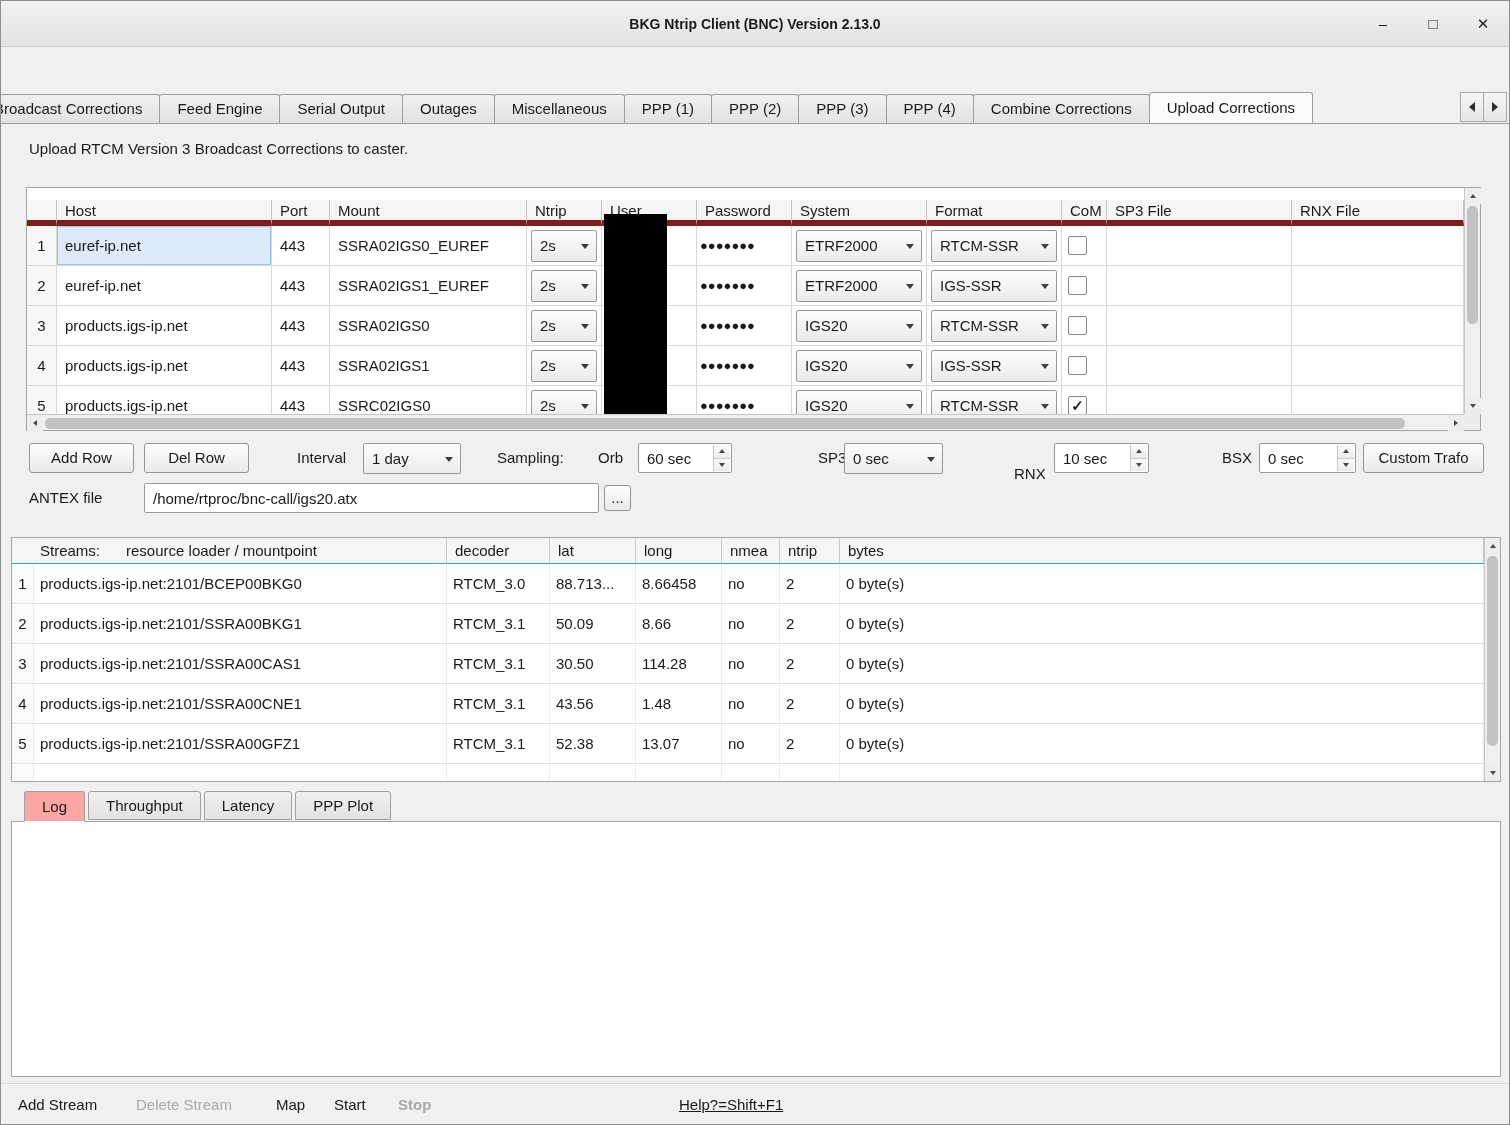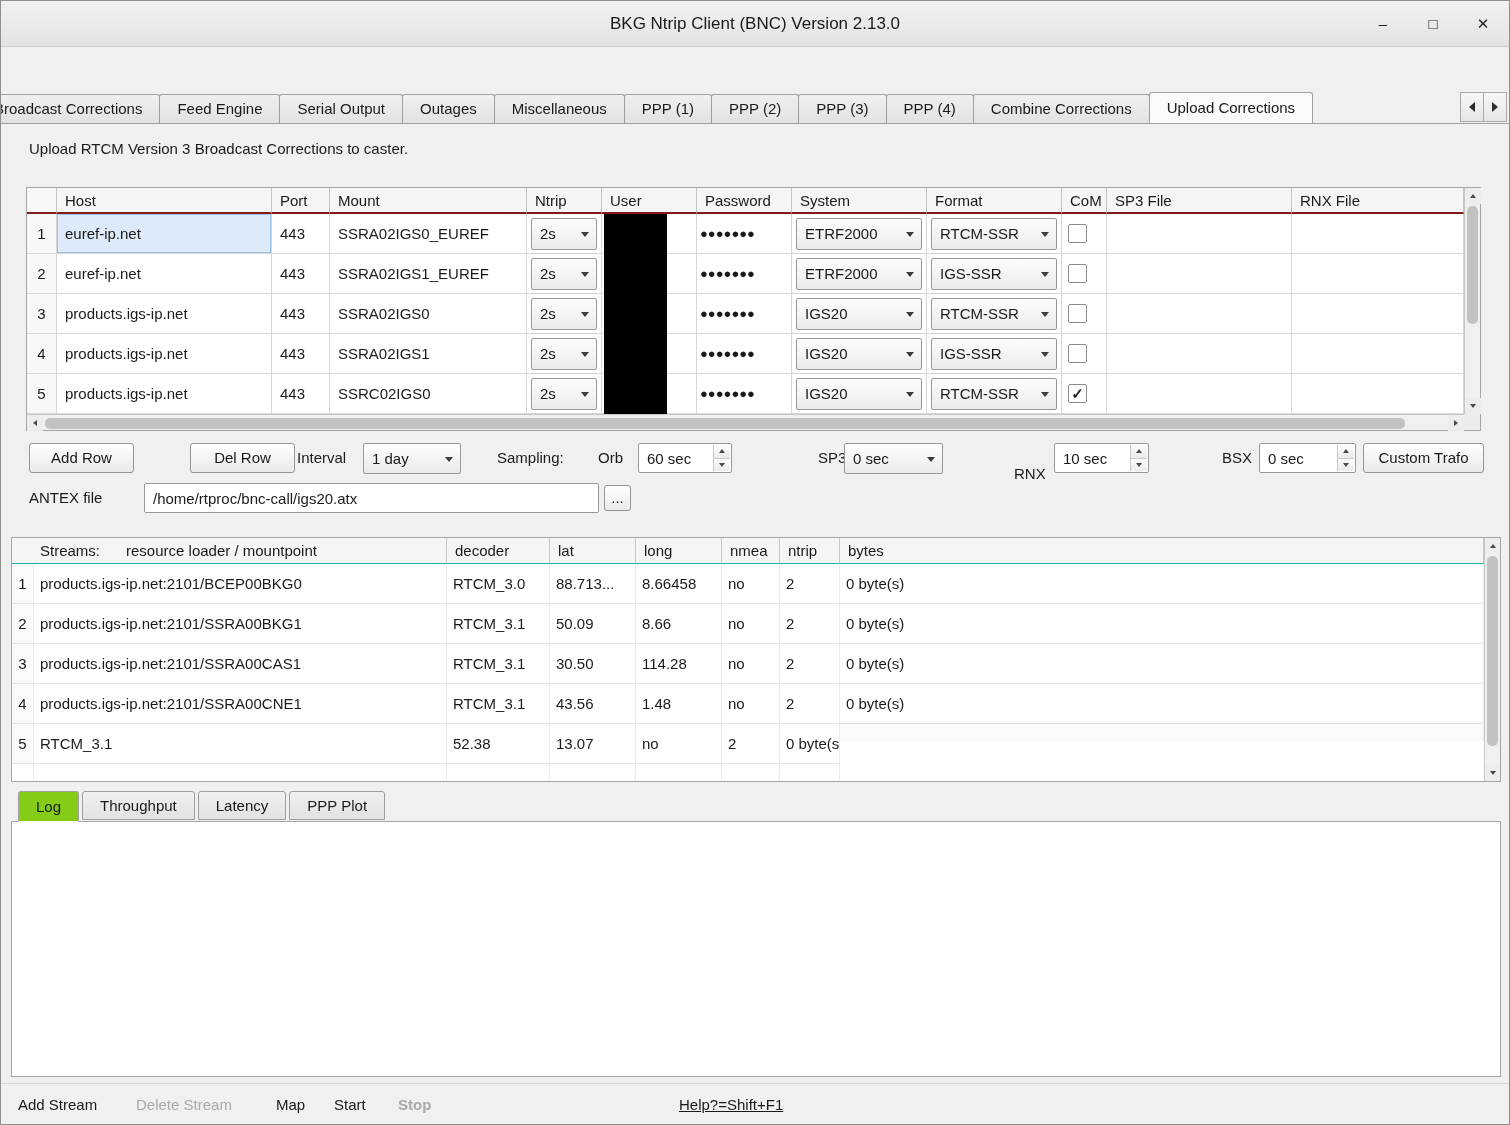--- a/index.html
+++ b/index.html
@@ -4,21 +4,21 @@
 <style>
   * { margin:0; padding:0; box-sizing:border-box; }
   html,body { background:#b8b8b8; }
   body { font-family:"Liberation Sans", sans-serif; font-size:15px; color:#1a1a1a; }
   .window { position:relative; width:1510px; height:1125px; background:#f0f0f0; border:1px solid #8f8f8f; overflow:hidden; }
 
   
   .titlebar { position:absolute; left:0; top:0; width:100%; height:46px;
     background:linear-gradient(#f1f1f1,#e3e3e3); border-bottom:1px solid #cccccc;
     display:flex; align-items:center; justify-content:center; }
-  .title { font-weight:normal; font-size:17px; }
+  .title { font-weight:bold; font-size:14px; }
   .win-controls { position:absolute; right:14px; top:0; height:100%; display:flex; align-items:center; gap:26px; }
   .win-btn { width:24px; height:24px; display:flex; align-items:center; justify-content:center; font-size:15px; color:#222; cursor:default; }
 
   
   .menubar { position:absolute; left:0; top:46px; width:100%; height:34px; display:flex; align-items:center; padding-left:8px; }
   .menu-item { padding:4px 11px; }
 
   
   .tabbar { position:absolute; left:0; top:91px; width:1510px; height:32px; border-bottom:1px solid #9f9f9f; }
   .tabs-scroll { position:absolute; left:0; bottom:0; right:54px; height:32px; display:flex; align-items:flex-end; overflow:hidden; }
@@ -36,22 +36,22 @@
   .tri-d { width:0;height:0;border-left:4px solid transparent;border-right:4px solid transparent;border-top:5px solid #4a4a4a; }
   .tri-u.xs { border-left-width:3.5px;border-right-width:3.5px;border-bottom-width:4px; }
   .tri-d.xs { border-left-width:3.5px;border-right-width:3.5px;border-top-width:4px; }
 
   .description { position:absolute; left:28px; top:139px; font-size:15px; }
 
   
   .utable-wrap { position:absolute; left:25px; top:186px; width:1455px; height:244px; border:1px solid #a5a5a5; background:#fff; }
   .utable { position:absolute; left:0; top:0; width:1437px; display:grid;
     grid-template-columns:30px 215px 58px 197px 75px 95px 95px 135px 135px 45px 185px 172px; }
-  .ut-th { height:26px; background:#f5f5f5; border-right:1px solid #c3c3c3; border-bottom:2px solid #7f1d1d;
-    display:flex; align-items:center; padding:0 8px; white-space:nowrap; overflow:hidden; }
+  .ut-th { height:26px; background:#f5f5f5; border-right:1px solid #c3c3c3; border-bottom:6px solid #7f1d1d;
+    display:flex; align-items:center; padding:0 8px; white-space:nowrap; overflow:hidden;margin-top:12px; }
   .ut-cell { height:40px; background:#fff; border-right:1px solid #d8d8d8; border-bottom:1px solid #d8d8d8;
     display:flex; align-items:center; padding:0 4px 0 8px; white-space:nowrap; overflow:hidden; }
   .ut-num { background:#f7f7f7; justify-content:center; padding:0; }
   .ut-cell.widget { padding:0 4px; }
   .ut-cell.sel { background:#dceaf9; box-shadow:inset 0 0 0 1px #9cc3e5; }
   .ut-cell.pwd { font-size:13px; padding-left:3px; letter-spacing:0; }
   .user-redact { position:absolute; left:577px; top:26px; width:63px; height:200px; background:#000; z-index:5; }
 
   .combo { position:relative; width:100%; height:32px; border:1px solid #989898; border-radius:2px;
     background:linear-gradient(#fdfdfd,#ebebeb); display:flex; align-items:center; padding:0 20px 0 8px; white-space:nowrap; overflow:hidden; }
@@ -98,21 +98,21 @@
   .st-th.lead .sub { margin-left:26px; }
   .st-cell { height:40px; background:#fff; border-right:1px solid #ececec; border-bottom:1px solid #e2e2e2;
     display:flex; align-items:center; padding:0 6px; white-space:nowrap; overflow:hidden; }
   .st-num { justify-content:center; padding:0; background:#fafafa; }
   .st-cell.part { height:17px; border-bottom:none; }
 
   
   .btabs { position:absolute; left:17px; top:790px; display:flex; gap:3px; }
   .btab { height:29px; line-height:27px; padding:0 17px; background:linear-gradient(#f0f0f0,#e2e2e2);
     border:1px solid #9f9f9f; border-radius:3px 3px 0 0; }
-  .btab.active { height:31px; line-height:29px; background:#84cc16; border-bottom:1px solid #ffffff; position:relative; z-index:3; }
+  .btab.active { height:31px; line-height:29px; background:#fca5a5; border-bottom:1px solid #ffffff; position:relative; z-index:3;margin-left:6px; }
   .log-frame { position:absolute; left:10px; top:820px; width:1490px; height:256px; background:#fff; border:1px solid #a5a5a5; }
 
   
   .statusbar { position:absolute; left:0; top:1082px; width:100%; height:43px; border-top:1px solid #d6d6d6; }
   .status-item { position:absolute; top:0; height:42px; line-height:42px; }
   .status-item.disabled { color:#a9a9a9; }
 </style>
 </head>
 <body>
 
@@ -355,21 +355,21 @@
         </div>
       <div class="sb-thumb-h" style="left:18px; width:1360px;"></div>
       <div class="sb-btn" style="right:0; top:0;">
           <div class="tri-r" style="border-left-color:#4a4a4a; border-top-width:3.5px; border-bottom-width:3.5px; border-left-width:4px;"></div>
         </div>
     </div>
     <div class="sb-corner"></div>
   </div>
 
   <div class="btn" style="left:28px; width:105px;">Add Row</div>
-  <div class="btn" style="left:143px; width:105px;margin-left:46px;">Del Row</div>
+  <div class="btn" style="left:143px; width:105px;">Del Row</div>
   <div class="ctl-label" style="left:296px;">Interval</div>
   <div class="ctl-combo" style="left:362px; width:98px;">
       <div class="combo">
         <span>1 day</span>
         <span class="chev"></span>
       </div>
     </div>
   <div class="ctl-label" style="left:496px;">Sampling:</div>
   <div class="ctl-label" style="left:597px;">Orb</div>
   <div class="spin" style="left:637px; width:94px;">
@@ -463,20 +463,21 @@
       <div class="st-cell st-num">4</div>
       <div class="st-cell">products.igs-ip.net:2101/SSRA00CNE1</div>
       <div class="st-cell">RTCM_3.1</div>
       <div class="st-cell">43.56</div>
       <div class="st-cell">1.48</div>
       <div class="st-cell">no</div>
       <div class="st-cell">2</div>
       <div class="st-cell">0 byte(s)</div>
 
       <div class="st-cell st-num">5</div>
+      <div class="st-cell">products.igs-ip.net:2101/SSRA00GFZ1</div>
       <div class="st-cell">RTCM_3.1</div>
       <div class="st-cell">52.38</div>
       <div class="st-cell">13.07</div>
       <div class="st-cell">no</div>
       <div class="st-cell">2</div>
       <div class="st-cell">0 byte(s)</div>
 
       <div class="st-cell st-num part"></div>
       <div class="st-cell part"></div>
       <div class="st-cell part"></div>

